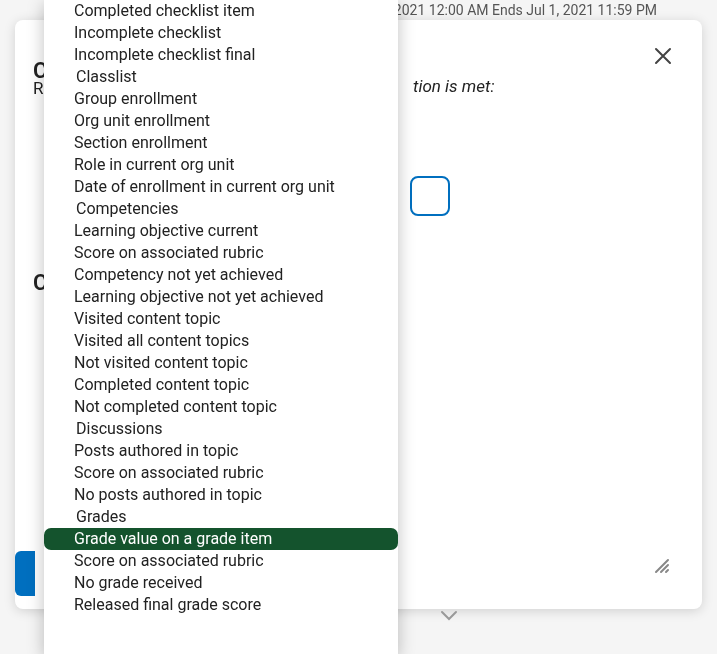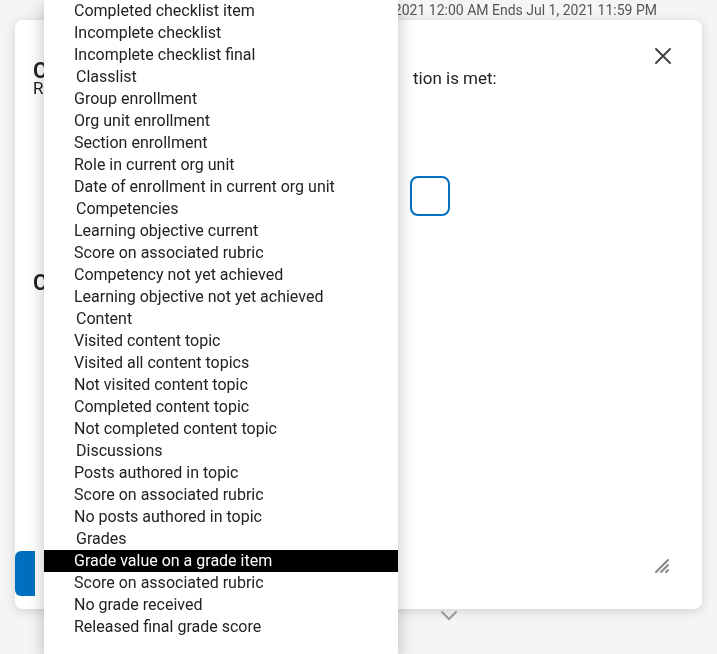--- a/index.html
+++ b/index.html
@@ -113,42 +113,43 @@
   .dd-group {
     padding: 0 32px;
     font-weight: 400;
   }
   .dd-item {
     padding: 0 14px 0 30px;
     cursor: pointer;
     white-space: nowrap;
   }
   .dd-item.highlight {
-    background: #000000;
+    background: #14532d;
     color: #fff;
+    border-radius: 7px;
   }
 </style>
 </head>
 <body>
 
 <div class="bg-layer">
   <div class="bg-dates">2021 12:00 AM   Ends Jul 1, 2021 11:59 PM</div>
 
   <div class="modal">
     <span class="peek-letter one">C</span>
     <span style="position:absolute;top:58px;left:18px;font-size:17px;color:#222;">R</span>
     <span class="peek-letter two">C</span>
 
     <button class="close-btn">
       <svg width="18" height="18" viewBox="0 0 18 18">
           <path d="M2 2 L16 16 M16 2 L2 16" stroke="#444" stroke-width="2" stroke-linecap="round"></path>
         </svg>
     </button>
 
-    <div class="modal-body-text" style="left:398px; top:48px;">tion is met:</div>
+    <div class="modal-body-text" style="left:398px; top:56px;font-style:italic;">tion is met:</div>
 
     <div class="blue-pill"></div>
 
     <div class="resize-handle">
       <svg width="18" height="18" viewBox="0 0 18 18">
           <path d="M4 16 L16 4 M9 16 L16 9 M14 16 L16 14" stroke="#888" stroke-width="2" stroke-linecap="round"></path>
         </svg>
     </div>
   </div>
 
@@ -169,21 +170,20 @@
     <div class="dd-item">Group enrollment</div>
     <div class="dd-item">Org unit enrollment</div>
     <div class="dd-item">Section enrollment</div>
     <div class="dd-item">Role in current org unit</div>
     <div class="dd-item">Date of enrollment in current org unit</div>
     <div class="dd-group">Competencies</div>
     <div class="dd-item">Learning objective current</div>
     <div class="dd-item">Score on associated rubric</div>
     <div class="dd-item">Competency not yet achieved</div>
     <div class="dd-item">Learning objective not yet achieved</div>
-    <div class="dd-group">Content</div>
     <div class="dd-item">Visited content topic</div>
     <div class="dd-item">Visited all content topics</div>
     <div class="dd-item">Not visited content topic</div>
     <div class="dd-item">Completed content topic</div>
     <div class="dd-item">Not completed content topic</div>
     <div class="dd-group">Discussions</div>
     <div class="dd-item">Posts authored in topic</div>
     <div class="dd-item">Score on associated rubric</div>
     <div class="dd-item">No posts authored in topic</div>
     <div class="dd-group">Grades</div>

